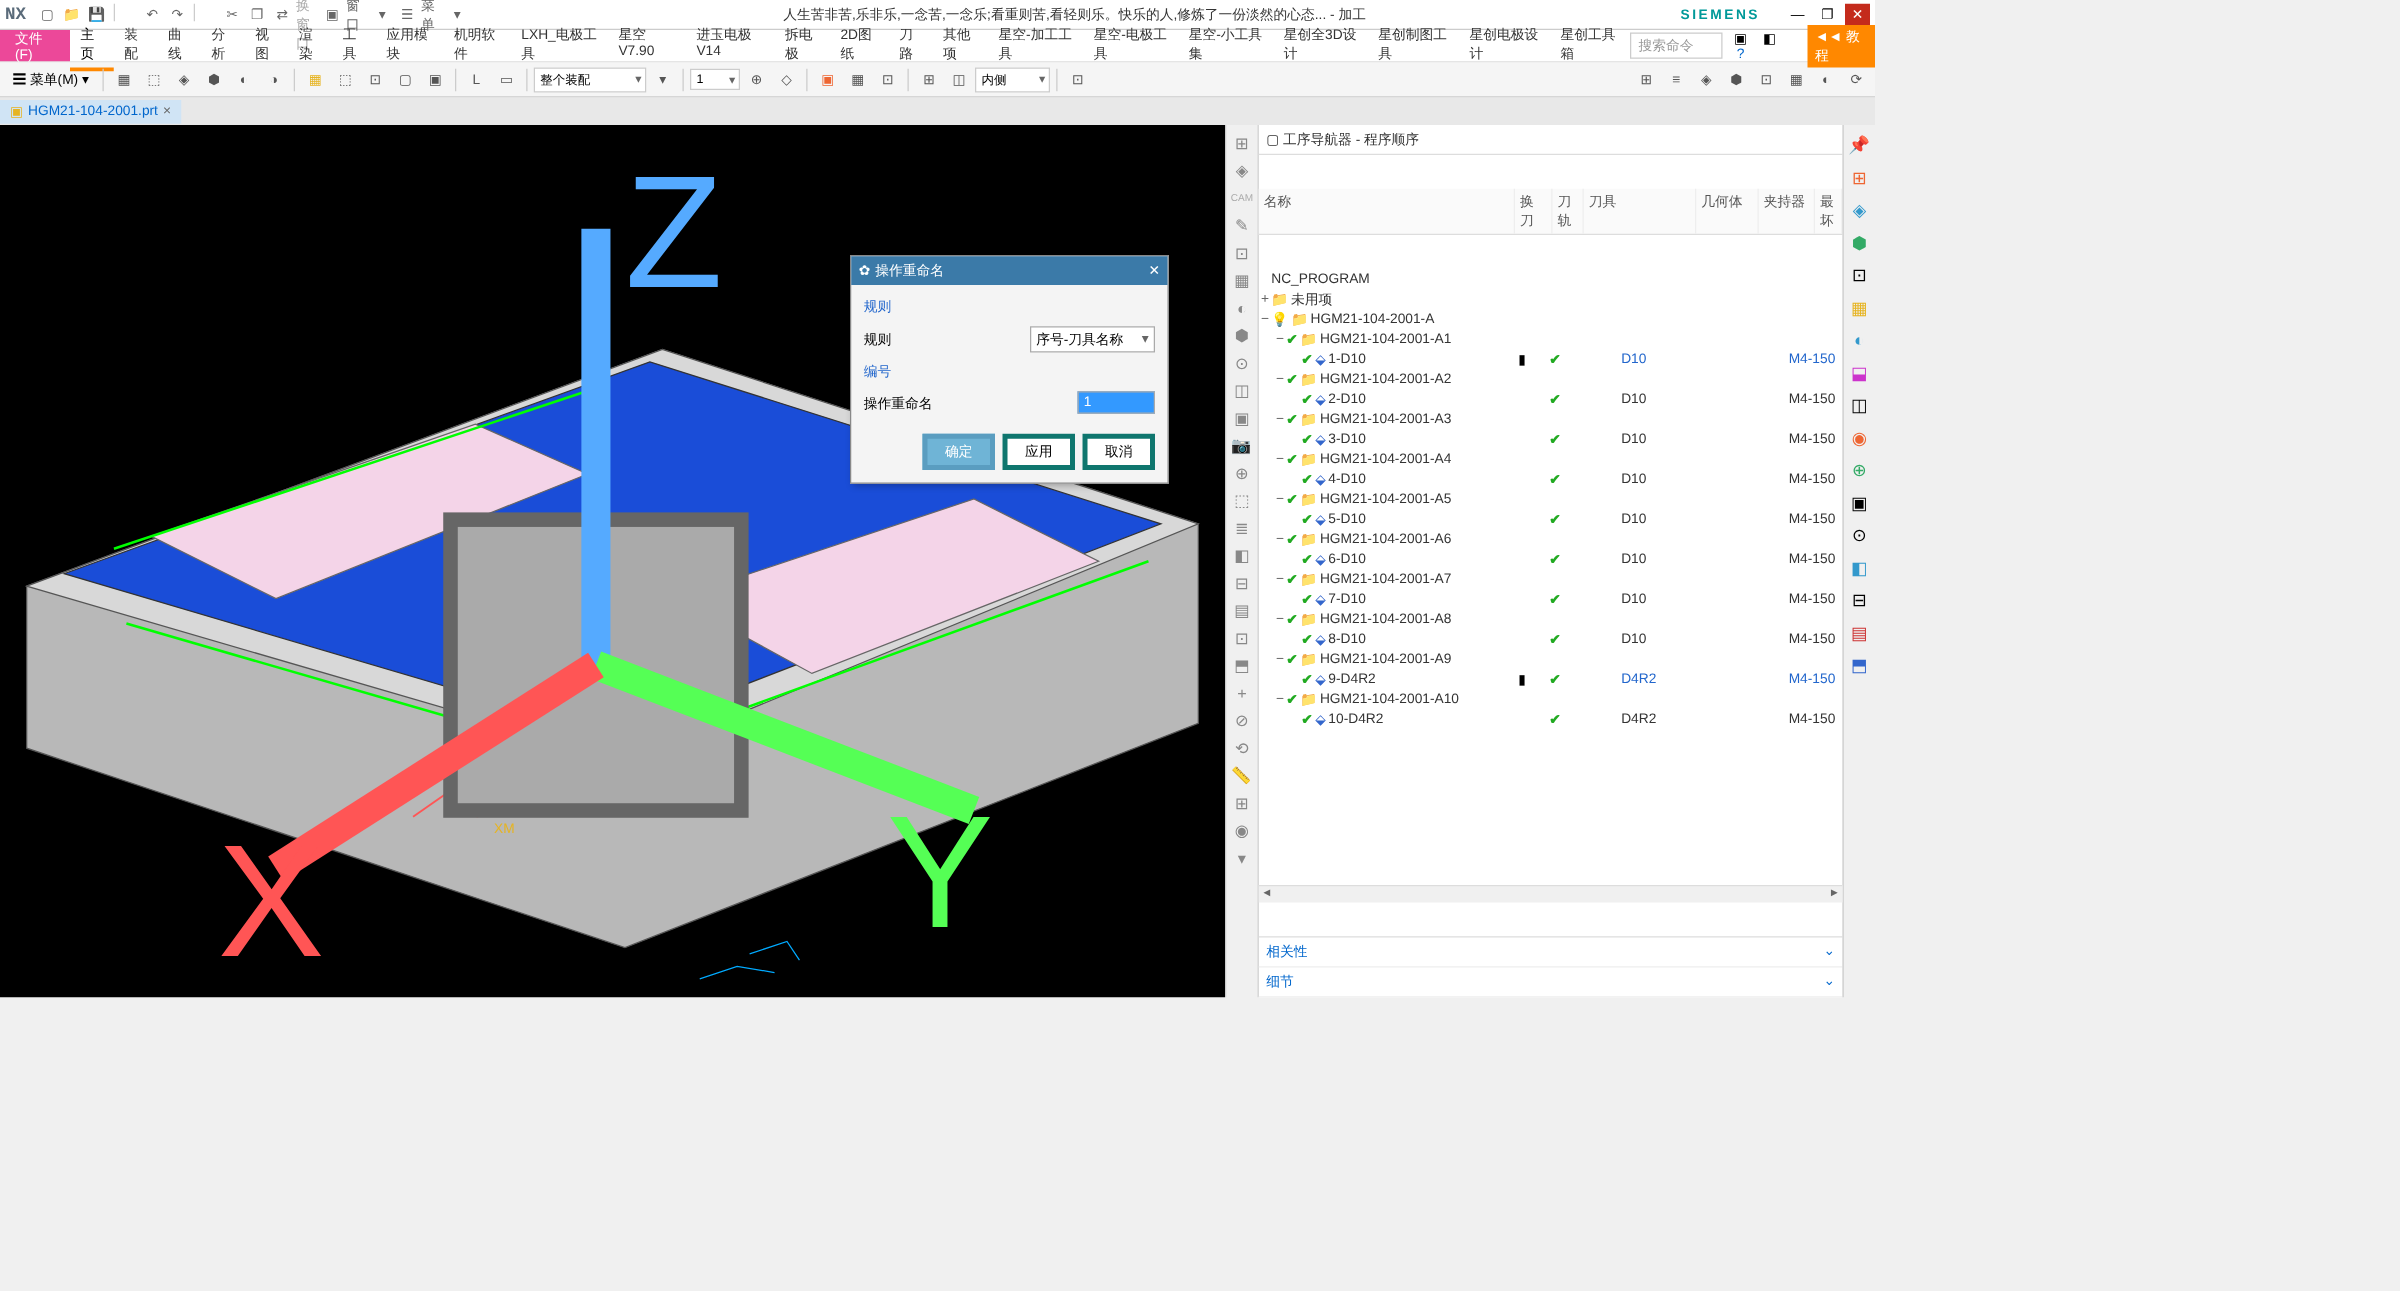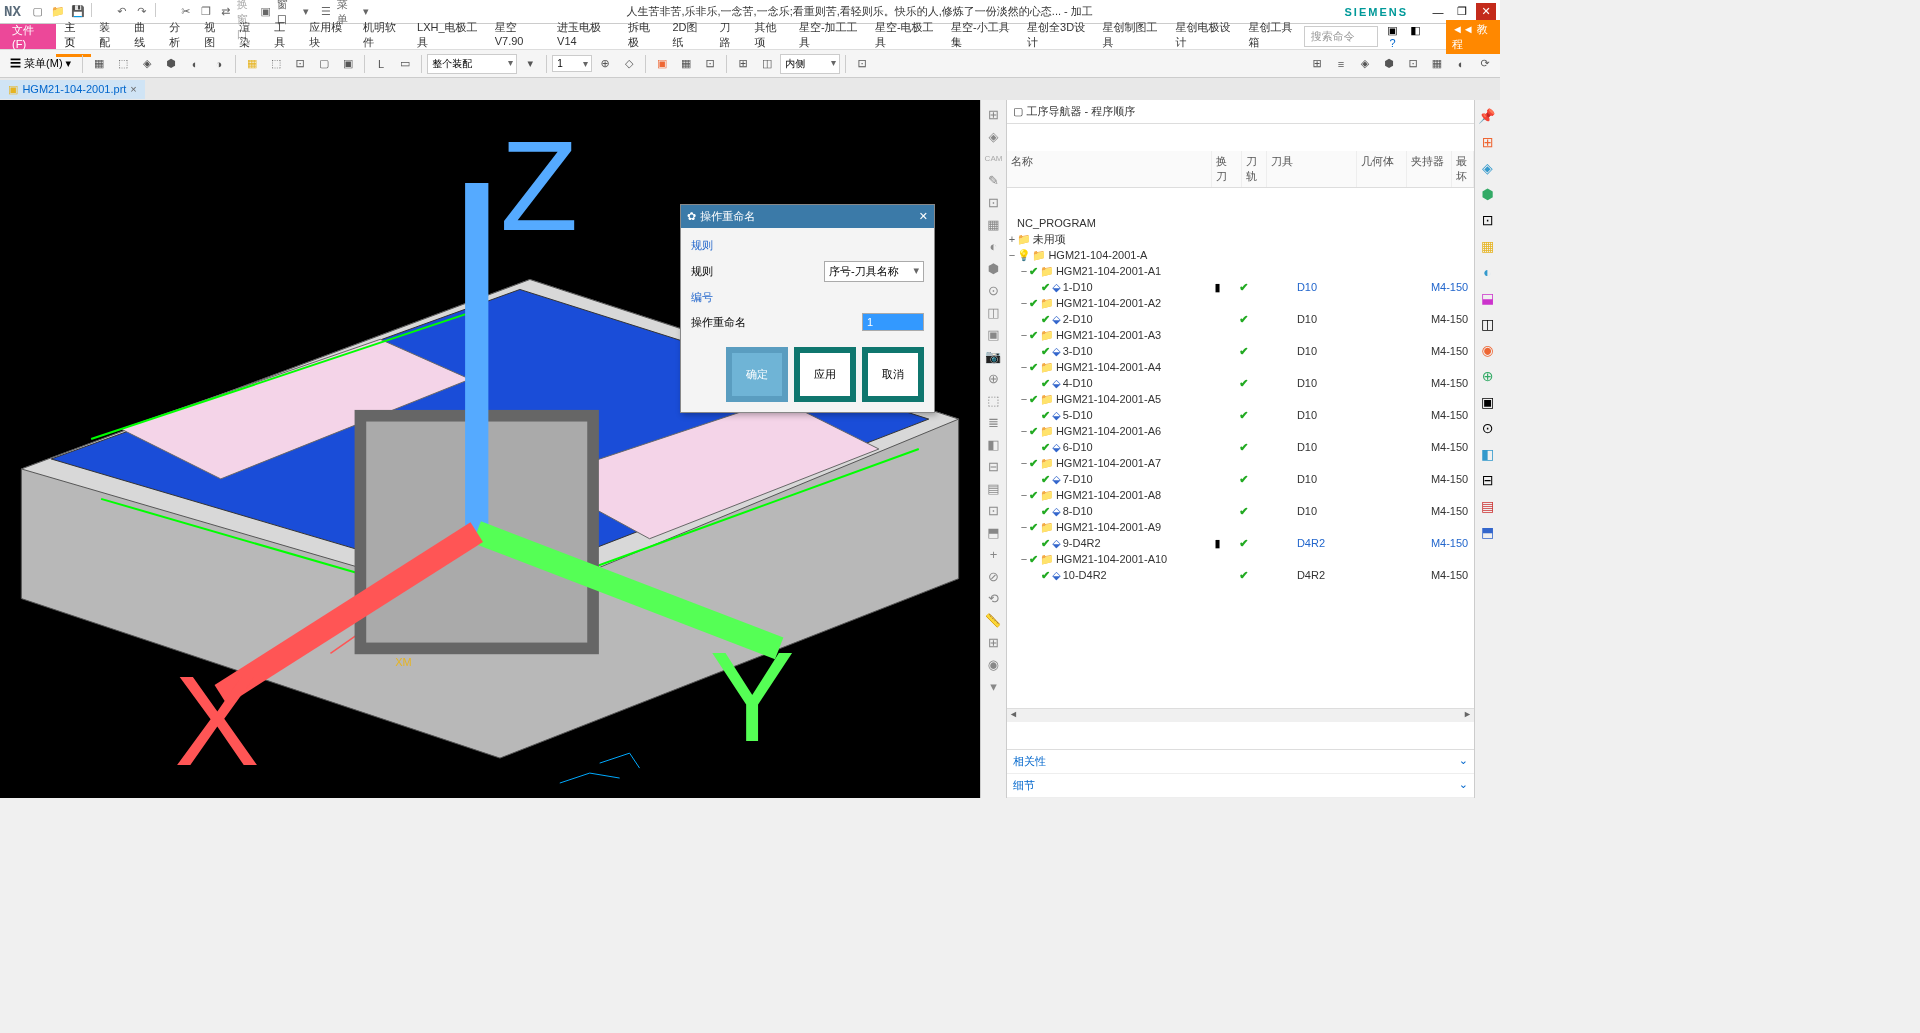--- a/index.html
+++ b/index.html
@@ -92,21 +92,21 @@
 .dialog-title { background: #3b7aa8; color: #fff; padding: 4px 6px; display: flex; justify-content: space-between; align-items: center; }
 .dialog-title .title-left { display: flex; align-items: center; gap: 4px; }
 .dialog-body { padding: 6px 10px; }
 .dialog-section { color: #2266cc; padding: 4px 0; }
 .dialog-row { display: flex; justify-content: space-between; align-items: center; padding: 4px 0; }
 .dialog-row .combo2 { border: 1px solid #aaa; padding: 2px 4px; width: 100px; background: #fff; position: relative; }
 .dialog-row .combo2::after { content: "▾"; position: absolute; right: 4px; color: #666; }
 .dialog-row input { border: 1px solid #aaa; padding: 2px 4px; width: 62px; text-align: left; background: #e8f0fe; }
 .dialog-input-sel { background: #3399ff !important; color: #fff; }
 .dialog-buttons { display: flex; justify-content: flex-end; gap: 6px; padding: 6px 10px 10px; }
-.dialog-buttons button { padding: 14px 14px; border: 6px solid #0f766e; background: #fff; cursor: pointer; }
+.dialog-buttons button { padding: 3px 14px; border: 4px solid #0f766e; background: #fff; cursor: pointer; }
 .dialog-buttons .primary { background: #6fb4d6; color: #fff; border-color: #5a9dc0; }
 
 .hscroll { height: 14px; background: #f0f0f0; border-top: 1px solid #ddd; position: relative; }
 .hscroll::before { content: "◄"; position: absolute; left: 2px; font-size: 9px; color: #666; }
 .hscroll::after { content: "►"; position: absolute; right: 2px; font-size: 9px; color: #666; }
 
 </style>
 </head>
 <body>
 

